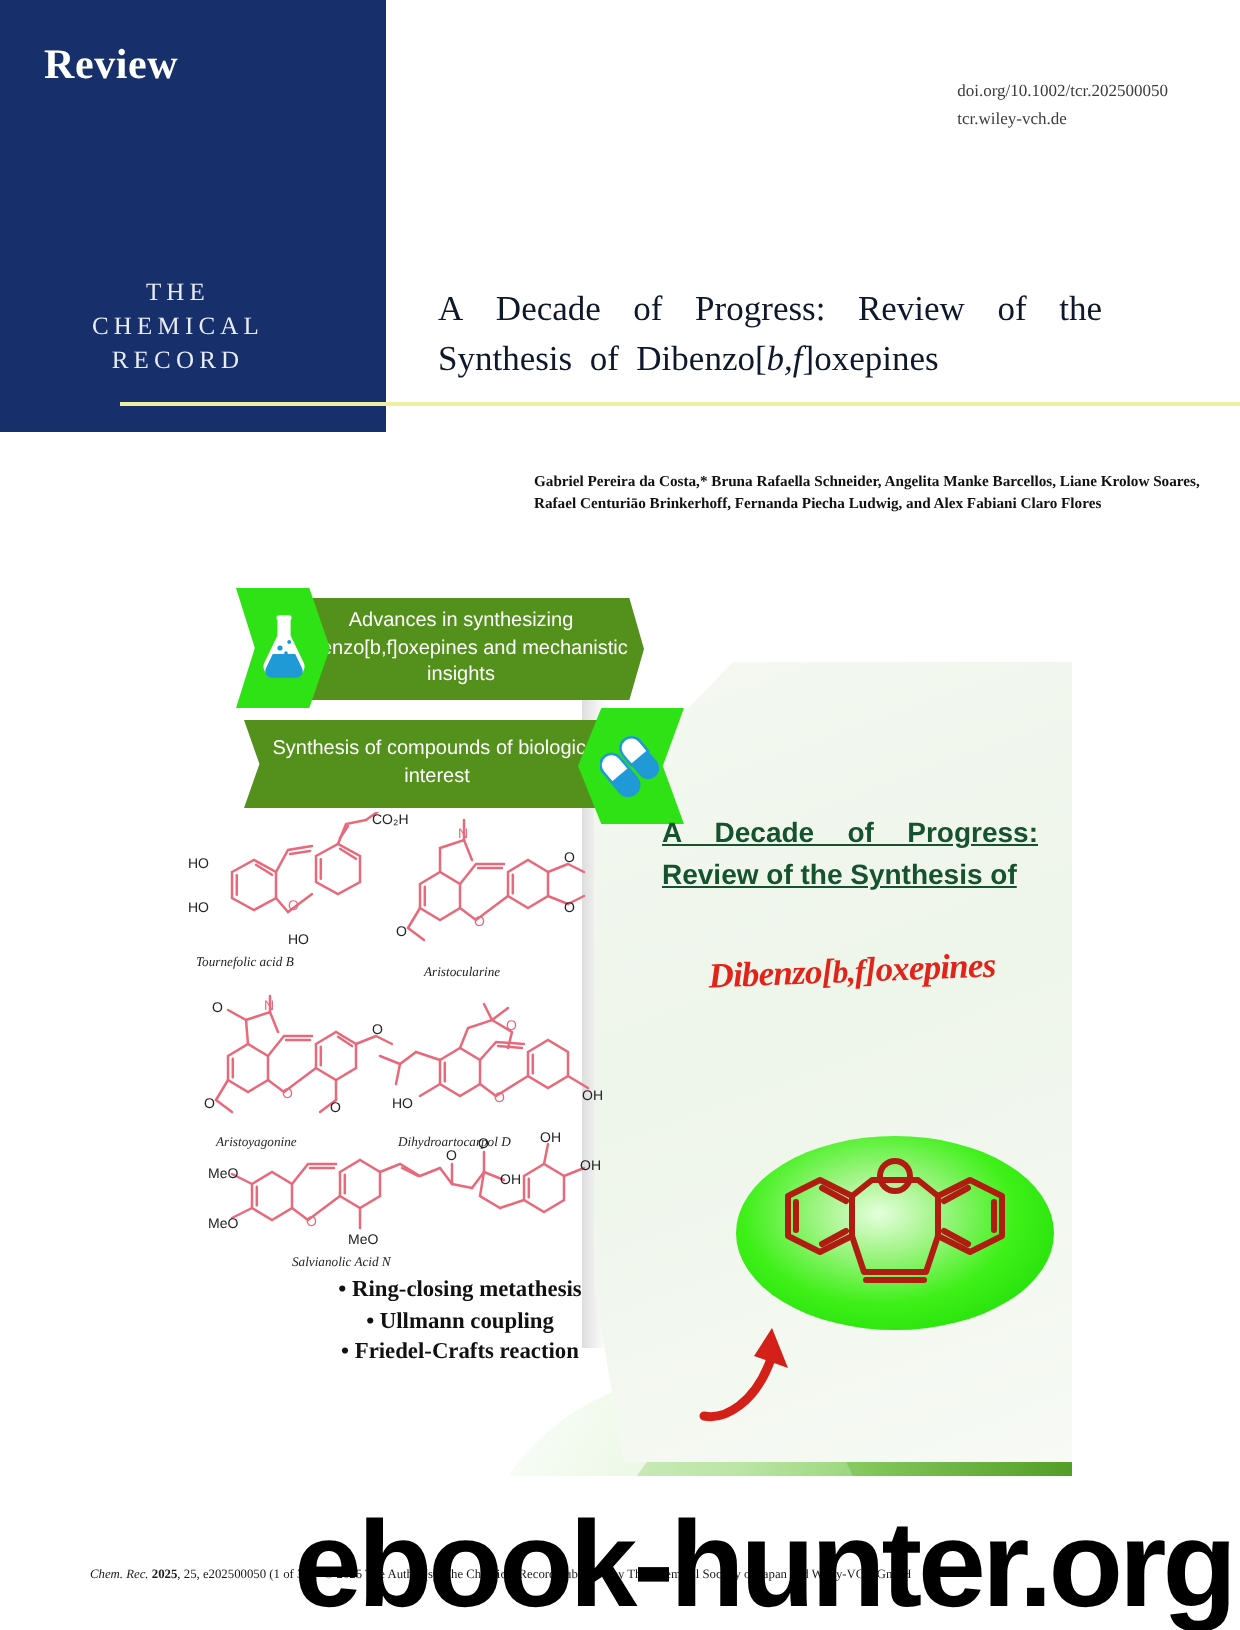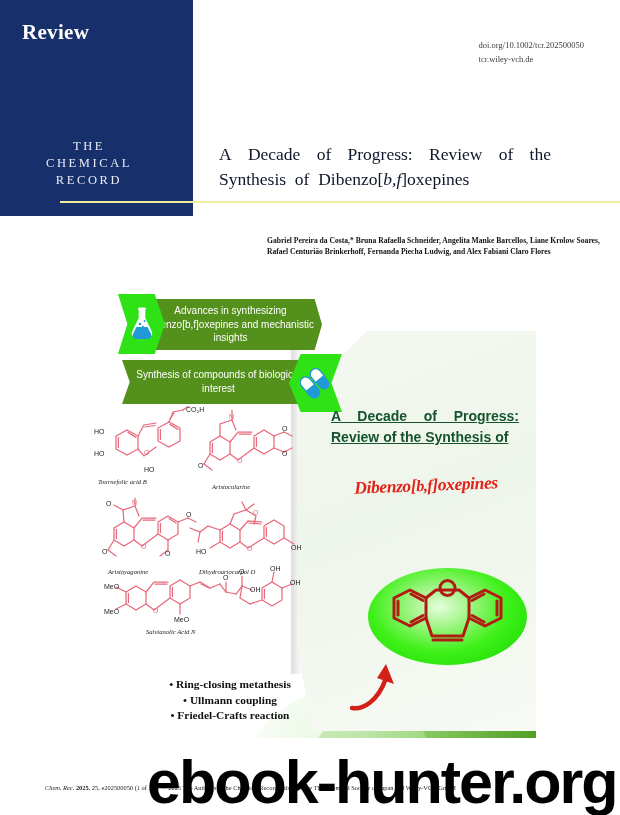--- a/index.html
+++ b/index.html
@@ -286,21 +286,20 @@
     position: absolute;
     left: 10px;
     top: 352px;
     width: 268px;
     text-align: center;
     font-family: "Liberation Serif", serif;
     font-weight: bold;
     font-size: 11.4px;
     line-height: 15.6px;
     color: #111;
-    margin-top: 39px;
   }
   #bullets div { white-space: nowrap; }
 
   
   #footer-line {
     position: absolute;
     left: 45px;
     top: 784px;
     width: 545px;
     font-family: "Liberation Serif", serif;

